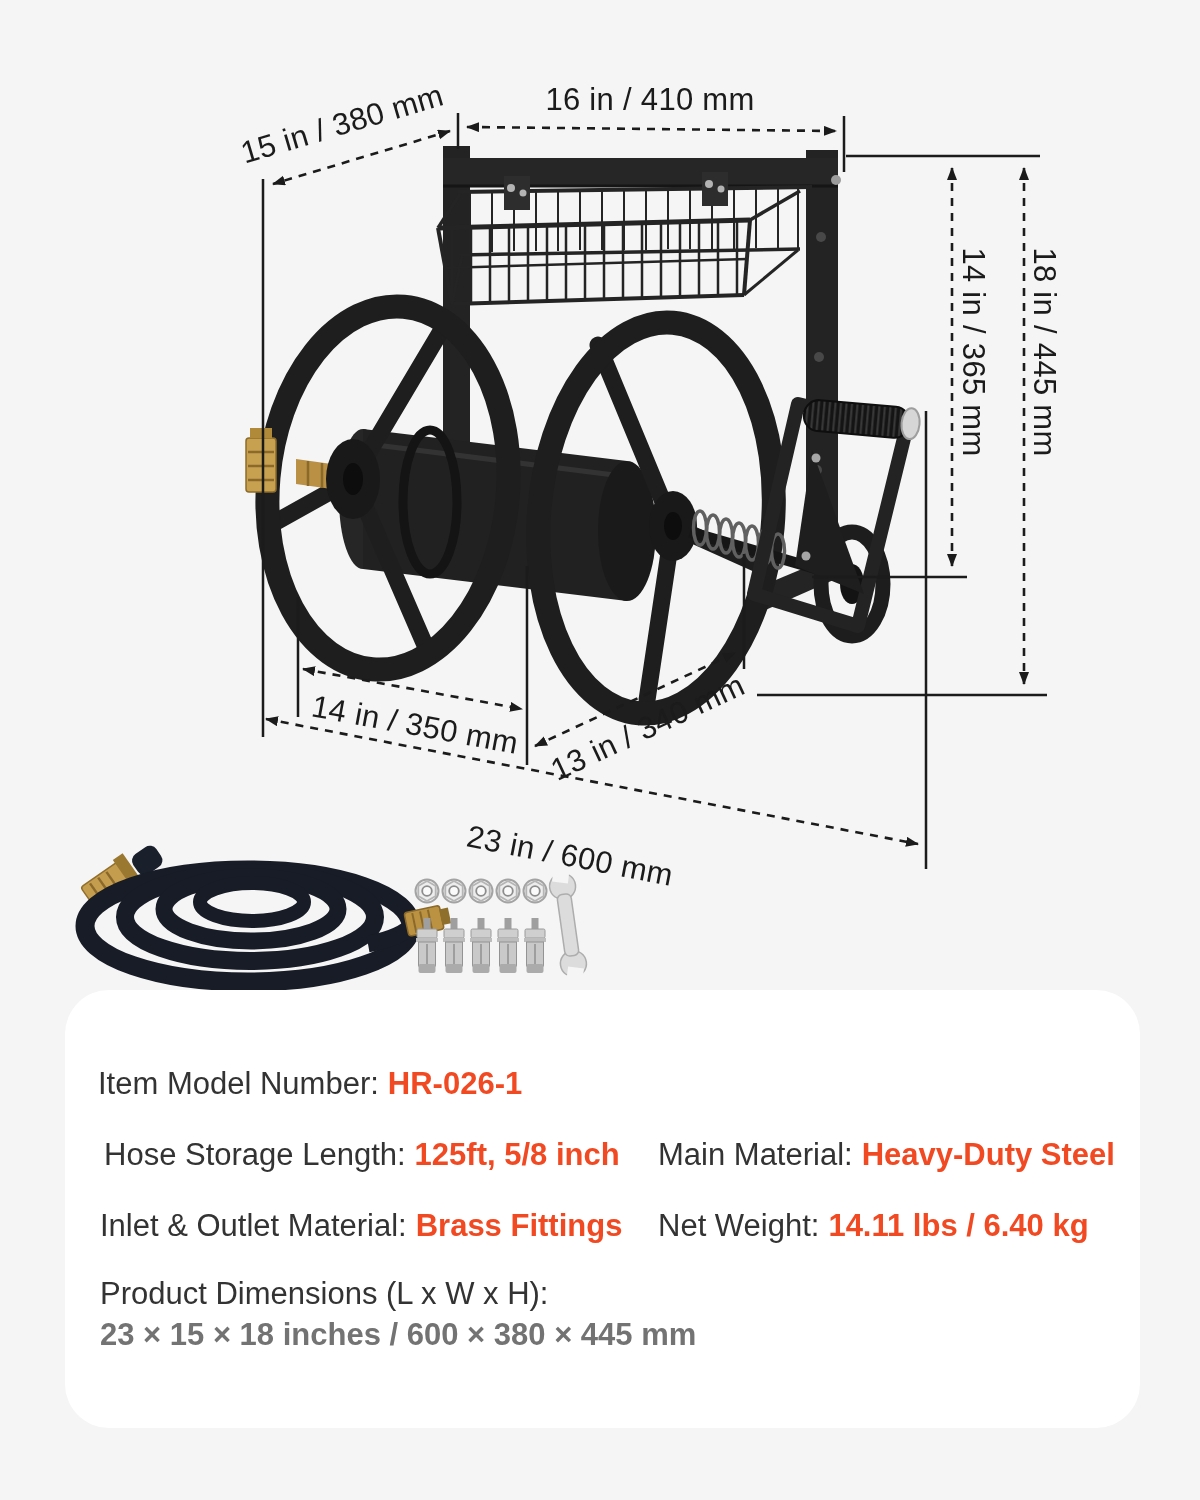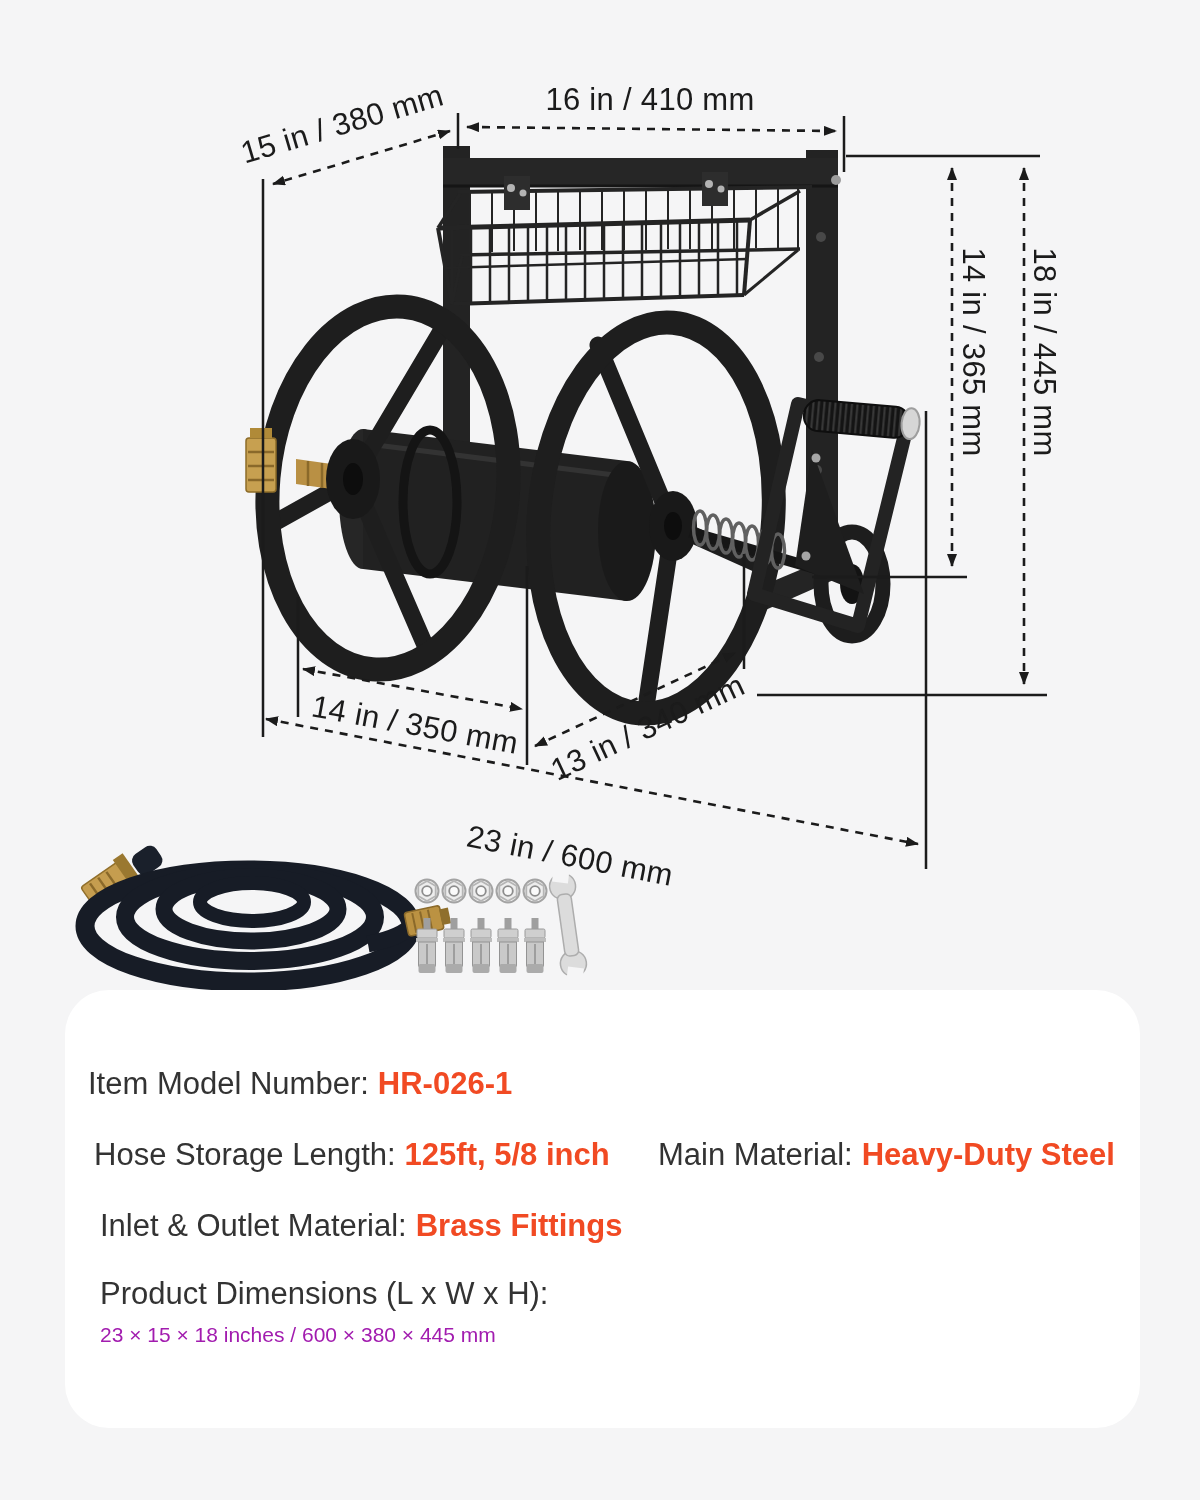--- a/index.html
+++ b/index.html
@@ -13,21 +13,21 @@
     font-size:31px;fill:#1b1b1b;text-anchor:middle;
     font-family:"Liberation Sans",sans-serif;letter-spacing:.3px;
   }
   .spec-card{
     position:absolute;left:65px;top:990px;width:1075px;height:438px;
     background:#ffffff;border-radius:44px;
   }
   .spec-item{position:absolute;font-size:31px;color:#333333;white-space:nowrap;line-height:36px;}
   .spec-label{color:#333333;font-weight:400;}
   .spec-value{color:#f14a23;font-weight:700;margin-left:9px;}
-  .spec-value-line{position:absolute;font-size:21px;color:#a21caf;font-weight:400;white-space:nowrap;line-height:36px;}
+  .spec-value-line{position:absolute;font-size:31px;color:#737373;font-weight:700;white-space:nowrap;line-height:36px;}
 </style>
 </head>
 <body>
 
 <div class="stage">
 
   <svg class="diagram-svg" width="1200" height="1010" viewBox="0 0 1200 1010">
     <defs>
       <marker id="arr" markerWidth="15" markerHeight="12" refX="12" refY="5" orient="auto-start-reverse" markerUnits="userSpaceOnUse">
         <path d="M0,0 L13,5 L0,10 Z" fill="#1b1b1b"></path>
@@ -228,30 +228,33 @@
         <circle cx="568" cy="964" r="13" fill="#dcdcdc" stroke="#adadad" stroke-width="1.5"></circle>
         <rect x="561" y="894" width="14" height="62" rx="5" fill="#dcdcdc" stroke="#adadad" stroke-width="1.5"></rect>
         <rect x="560" y="866" width="16" height="16" fill="#f5f5f6" transform="rotate(15 568 874)"></rect>
         <rect x="560" y="968" width="16" height="16" fill="#f5f5f6" transform="rotate(195 568 976)"></rect>
       </g>
     </g>
   </svg>
 
   <div class="spec-card"></div>
 
-  <div class="spec-item" style="left:88px;top:1066px">
+  <div class="spec-item" style="left:98px;top:1066px">
     <span class="spec-label">Item Model Number:</span><span class="spec-value">HR-026-1</span>
   </div>
-  <div class="spec-item" style="left:94px;top:1137px">
+  <div class="spec-item" style="left:104px;top:1137px">
     <span class="spec-label">Hose Storage Length:</span><span class="spec-value">125ft, 5/8 inch</span>
   </div>
   <div class="spec-item" style="left:100px;top:1208px">
     <span class="spec-label">Inlet &amp; Outlet Material:</span><span class="spec-value">Brass Fittings</span>
   </div>
   <div class="spec-item" style="left:658px;top:1137px">
     <span class="spec-label">Main Material:</span><span class="spec-value">Heavy-Duty Steel</span>
   </div>
+  <div class="spec-item" style="left:658px;top:1208px">
+    <span class="spec-label">Net Weight:</span><span class="spec-value">14.11 lbs / 6.40 kg</span>
+  </div>
   <div class="spec-item" style="left:100px;top:1276px">
     <span class="spec-label">Product Dimensions (L x W x H):</span>
   </div>
   <div class="spec-value-line" style="left:100px;top:1317px">23 × 15 × 18 inches / 600 × 380 × 445 mm</div>
 
 </div>
 
 </body></html>

